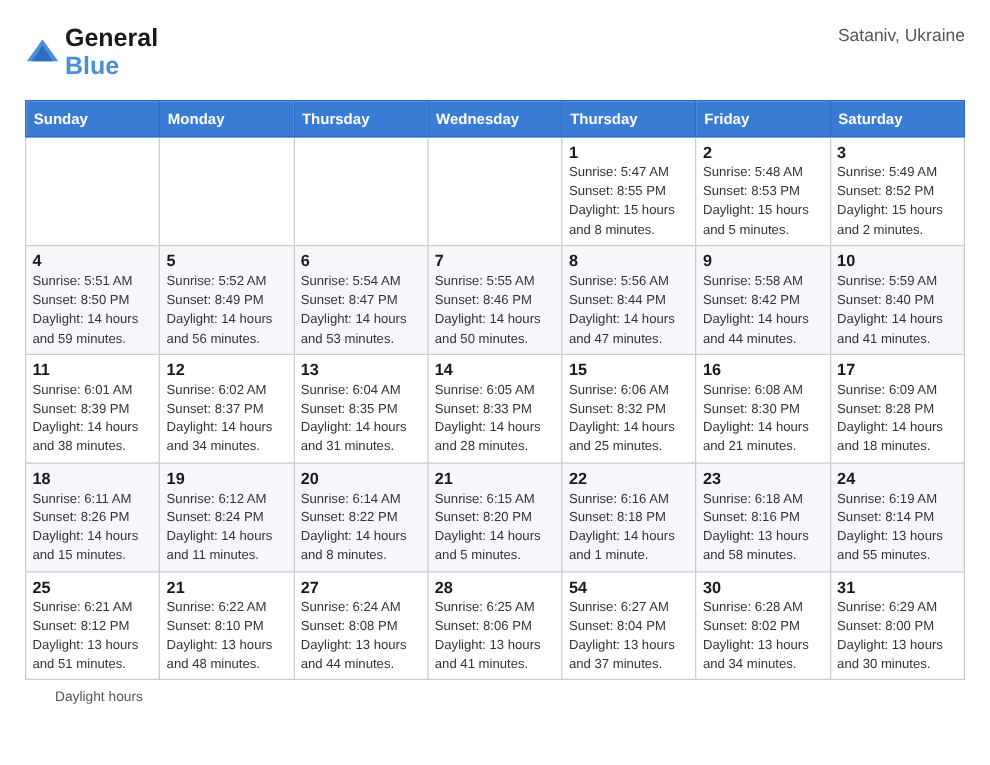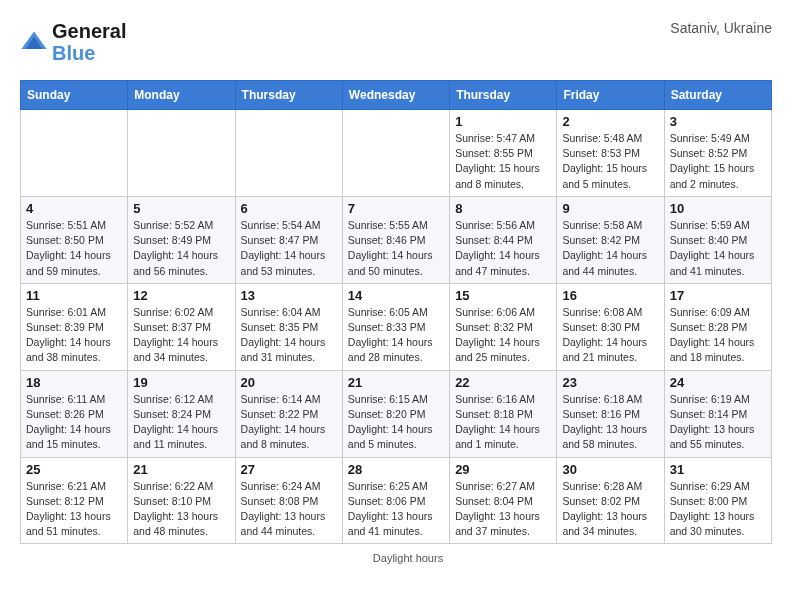--- a/index.html
+++ b/index.html
@@ -76,21 +76,21 @@
       font-size: 10.5px;
       line-height: 1.45;
     }
     .empty-cell {
       background: #fff !important;
     }
     .footer-note {
       margin-top: 8px;
       font-size: 11px;
       color: #555;
-      text-align: center;
+      text-align: left;
       padding-left: 24px;
     }
   </style>
 </head>
 <body>
 
 <div class="header">
   <div class="logo">
     <svg class="logo-icon" viewBox="0 0 40 40" xmlns="http://www.w3.org/2000/svg">
       <polygon points="20,5 38,30 2,30" fill="#4a90d9"></polygon>
@@ -238,21 +238,21 @@
         </td>
         <td>
           <span class="day-num">27</span>
           <div class="day-info">Sunrise: 6:24 AM<br>Sunset: 8:08 PM<br>Daylight: 13 hours<br>and 44 minutes.</div>
         </td>
         <td>
           <span class="day-num">28</span>
           <div class="day-info">Sunrise: 6:25 AM<br>Sunset: 8:06 PM<br>Daylight: 13 hours<br>and 41 minutes.</div>
         </td>
         <td>
-          <span class="day-num">29</span>
+          <span class="day-num">54</span>
           <div class="day-info">Sunrise: 6:27 AM<br>Sunset: 8:04 PM<br>Daylight: 13 hours<br>and 37 minutes.</div>
         </td>
         <td>
           <span class="day-num">30</span>
           <div class="day-info">Sunrise: 6:28 AM<br>Sunset: 8:02 PM<br>Daylight: 13 hours<br>and 34 minutes.</div>
         </td>
         <td>
           <span class="day-num">31</span>
           <div class="day-info">Sunrise: 6:29 AM<br>Sunset: 8:00 PM<br>Daylight: 13 hours<br>and 30 minutes.</div>
         </td>

